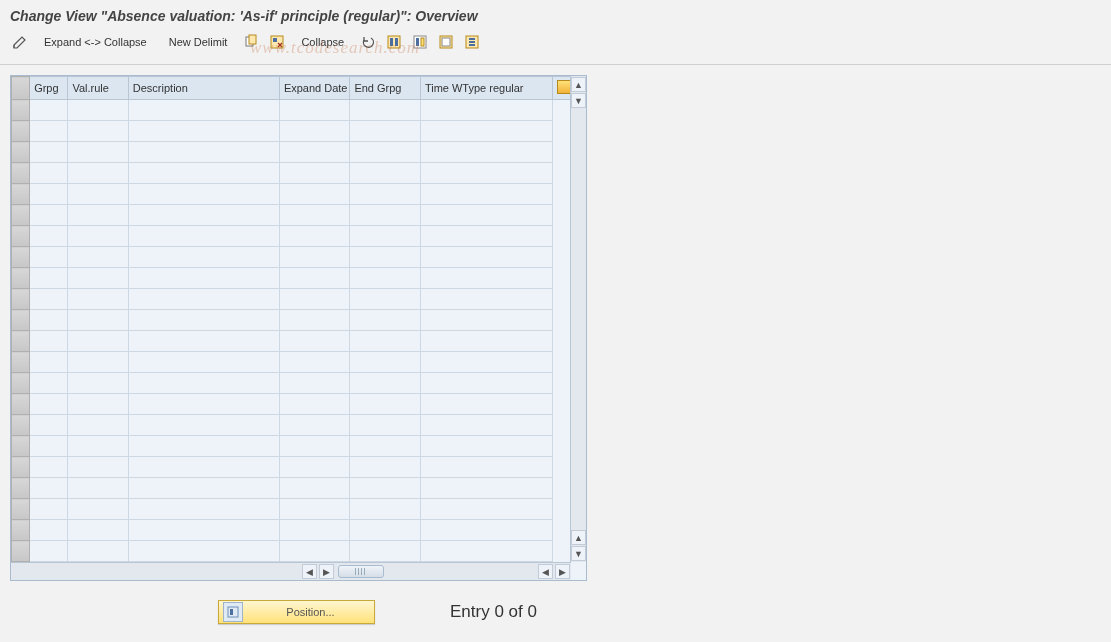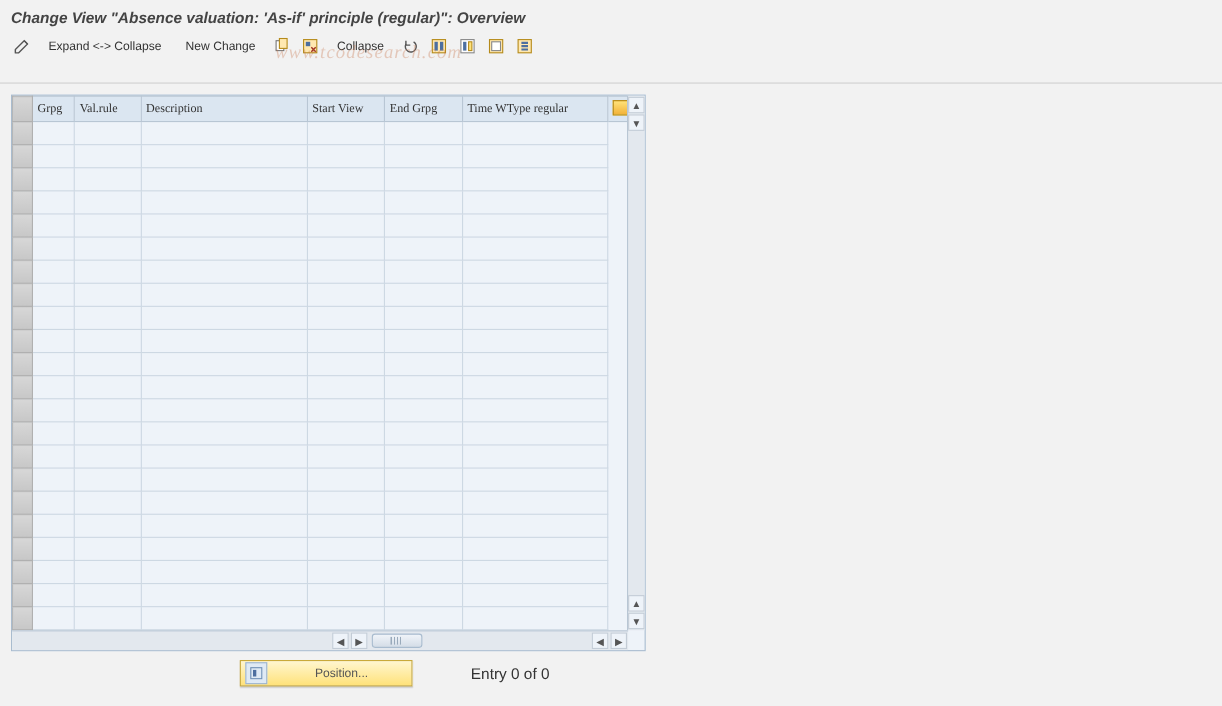--- a/index.html
+++ b/index.html
@@ -17,21 +17,21 @@
     font-family: "Arial", sans-serif;
     font-size: 14px;
     font-style: italic;
     font-weight: bold;
     color: #444;
     padding: 8px 10px 2px 10px;
   }
   .toolbar {
     display: flex;
     align-items: center;
-    padding: 4px 10px 21px 10px;
+    padding: 4px 10px 10px 10px;
     border-bottom: 1px solid #d0d0d0;
     gap: 6px;
     height: 24px;
   }
   .toolbar .icon-btn, .toolbar .txt-btn {
     display: inline-flex;
     align-items: center;
     justify-content: center;
     height: 20px;
     color: #333;
@@ -55,21 +55,20 @@
     pointer-events: none;
     letter-spacing: 1px;
   }
 
   .table-wrap {
     margin: 10px 0 0 10px;
     width: 575px;
     position: relative;
     background: #eef3f9;
     border: 1px solid #a9bccf;
-    font-family: Liberation Serif, serif;
   }
 
   table.data {
     border-collapse: collapse;
     width: 560px;
     table-layout: fixed;
   }
   table.data th {
     background: #dbe6f1;
     border: 1px solid #b8c6d4;
@@ -178,39 +177,39 @@
     box-shadow:0 1px 1px rgba(0,0,0,0.15);
   }
   .pos-btn .picon {
     width:18px;height:18px;margin:0 4px 0 4px;
     display:flex;align-items:center;justify-content:center;
     background:#dfeaf5;border:1px solid #9db4cc;
   }
   .pos-btn .ptxt { flex:1;text-align:center; }
   .entry-txt {
     position:absolute;
-    left:428px;
-    font-size:14px;color:#333;
+    left:450px;
+    font-size:17px;color:#333;
   }
 </style>
 </head>
 <body>
 
 <div class="page-title">Change View "Absence valuation: 'As-if' principle (regular)": Overview</div>
 
 <div class="toolbar">
   <div class="icon-btn">
     <svg class="icon-svg" width="16" height="16" viewBox="0 0 16 16">
         <path d="M2 11 L10 3 L13 6 L5 14 L2 14 Z" fill="none" stroke="#555" stroke-width="1.2"></path>
         <path d="M10 3 L13 6" stroke="#555"></path>
         <path d="M2 14 L2 11" stroke="#555"></path>
       </svg>
   </div>
   <div class="txt-btn">Expand &lt;-&gt; Collapse</div>
-  <div class="txt-btn">New Change</div>
+  <div class="txt-btn">New Delimit</div>
 
   <div class="icon-btn">
     <svg class="icon-svg" width="16" height="16" viewBox="0 0 16 16">
         <rect x="3" y="3" width="7" height="9" fill="#fff" stroke="#777"></rect>
         <rect x="6" y="1" width="7" height="9" fill="#ffe8b0" stroke="#b58a1a"></rect>
       </svg>
   </div>
   <div class="icon-btn">
     <svg class="icon-svg" width="16" height="16" viewBox="0 0 16 16">
         <rect x="2" y="2" width="12" height="12" fill="#ffe8b0" stroke="#b58a1a"></rect>
@@ -270,21 +269,21 @@
       <col style="width:70px">
       <col style="width:131px">
       <col style="width:18px">
     </colgroup>
     <thead>
       <tr>
         <th class="selcol"></th>
         <th>Grpg</th>
         <th>Val.rule</th>
         <th>Description</th>
-        <th>Start View</th>
+        <th>Expand Date</th>
         <th>End Grpg</th>
         <th>Time WType regular</th>
         <th class="cfg-col"><span class="cfg-inner"></span></th>
       </tr>
     </thead>
     <tbody id="tbody">
         <tr>
           <td class="rowsel"></td>
           <td></td>
           <td></td>

